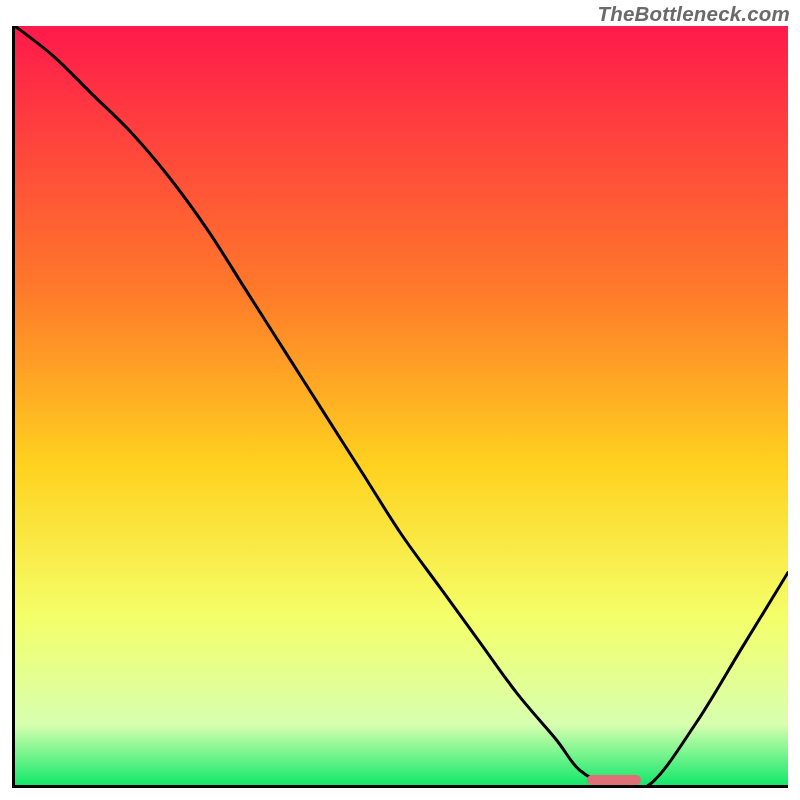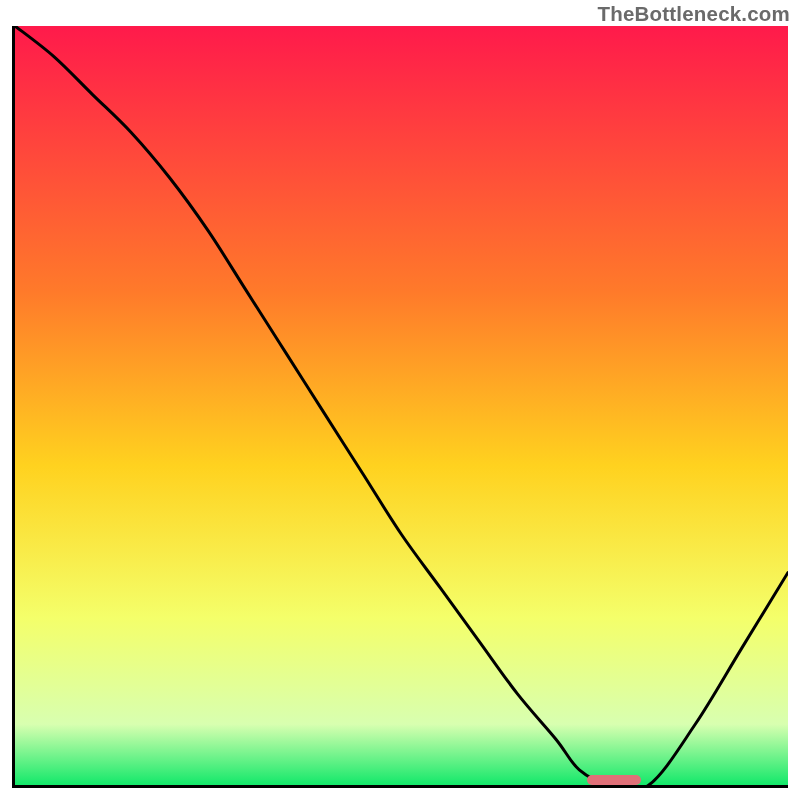--- a/index.html
+++ b/index.html
@@ -8,20 +8,21 @@
     width: 800px;
     height: 800px;
     background: #ffffff;
     font-family: Arial, Helvetica, sans-serif;
     overflow: hidden;
   }
   .wrap {
     position: relative;
     width: 800px;
     height: 632px;
+    font-style: italic;
   }
   .watermark {
     position: absolute;
     top: 2px;
     right: 10px;
     font-size: 20.5px;
     font-weight: bold;
     color: #6a6a6a;
     letter-spacing: 0.2px;
   }

